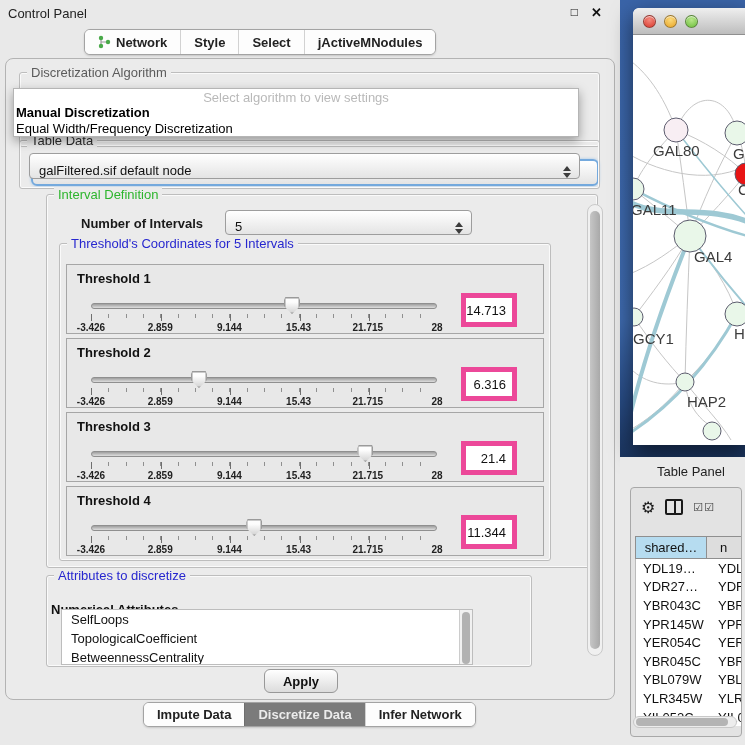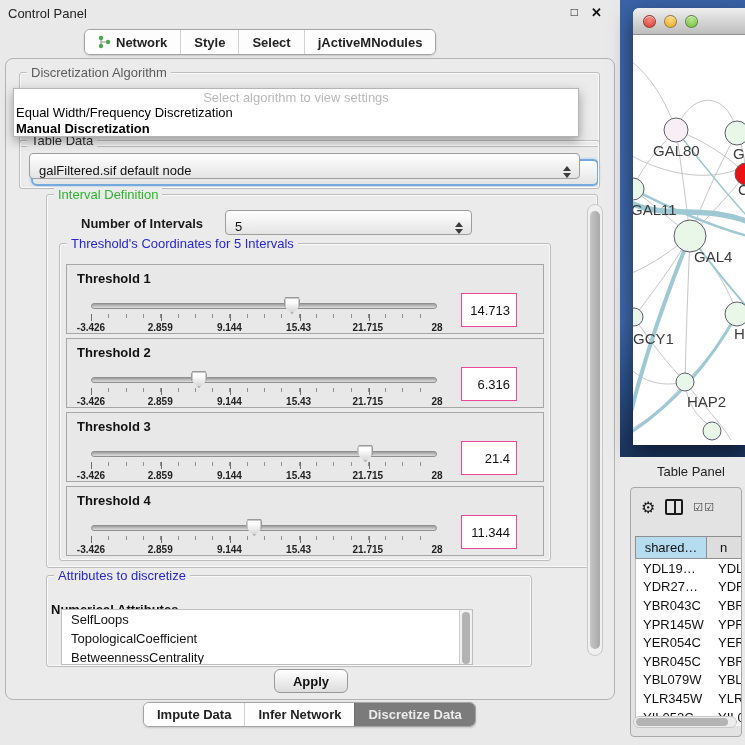--- a/index.html
+++ b/index.html
@@ -79,34 +79,34 @@
   .ticks-minor { position:absolute; left:0; top:15px; width:100%; height:4px;
                  background-image:repeating-linear-gradient(90deg,#8f8f8f 0,#8f8f8f 1px,transparent 1px,transparent 5%); }
   .ticks-major { position:absolute; left:0; top:15px; width:100.5%; height:7px;
                  background-image:repeating-linear-gradient(90deg,#6f6f6f 0,#6f6f6f 1px,transparent 1px,transparent 20%); }
   .ticklabels { position:absolute; left:0; top:23px; width:100%; height:11px; }
   .tl { position:absolute; transform:translateX(-50%); font-size:10px; font-weight:bold; color:#222;
         white-space:nowrap; }
   .tl:nth-child(1){left:0%} .tl:nth-child(2){left:20%} .tl:nth-child(3){left:40%}
   .tl:nth-child(4){left:60%} .tl:nth-child(5){left:80%} .tl:nth-child(6){left:100%}
   .valuebox { position:absolute; left:394px; top:28px; width:56px; height:34px; background:#fff;
-              border:1px solid #ec4899; display:flex; align-items:center; justify-content:flex-end;
+              border:5px solid #ec4899; display:flex; align-items:center; justify-content:flex-end;
               padding-right:6px; font-size:13px; color:#111; }
 
   
   .attr-subtitle { position:absolute; left:4px; top:26px; font-weight:bold; font-size:13px; color:#111; }
   .attr-list { position:absolute; left:14px; top:33px; width:412px; height:56px; background:#fff;
                border:1px solid #bdbdbd; overflow:hidden; }
   .attr-item { font-size:13px; line-height:19px; padding-left:9px; color:#111; white-space:nowrap; }
   .list-scroll { position:absolute; right:0; top:0; width:13px; height:100%; background:#f1f1f1;
                  border-left:1px solid #ccc; }
   .list-scroll .thumb { position:absolute; left:2px; top:2px; width:8px; height:52px;
                         background:#b2b2b2; border-radius:5px; }
 
-  .apply-btn { position:absolute; left:268px; top:610px; width:74px; height:24px;
+  .apply-btn { position:absolute; left:258px; top:610px; width:74px; height:24px;
                background:linear-gradient(#ffffff,#dcdcdc); border:1px solid #989898;
                border-radius:6px; font-size:13px; font-weight:bold; color:#111;
                display:flex; align-items:center; justify-content:center; }
 
   
   .net-icon { width:13px; height:14px; display:inline-block; }
 
   
   #desktop { position:absolute; left:620px; top:0; width:125px; height:457px;
              background:linear-gradient(#3a64a8 0%,#3e6aae 70%,#274a82 88%,#1b355f 100%); }
@@ -183,22 +183,22 @@
   <div class="main-panel">
 
     <div class="groupbox" style="left:13px; top:13px; width:581px; height:75px;">
       <span class="grouptitle gt-gray">Discretization Algorithm</span>
     </div>
 
     <div class="focus-combo"></div>
 
     <div class="algo-popup">
       <div class="algo-hint">Select algorithm to view settings</div>
+      <div class="algo-item bold">Manual Discretization</div>
       <div class="algo-item">Equal Width/Frequency Discretization</div>
-      <div class="algo-item bold">Manual Discretization</div>
     </div>
 
     <div class="groupbox" style="left:13px; top:81px; width:581px; height:49px;">
       <span class="grouptitle gt-black">Table Data</span>
       <div class="combo" style="left:9px; top:12px; width:551px; height:26px;">
         <span class="combo-text">galFiltered.sif default node</span>
         <span class="stepper">
             <span class="up"></span>
             <span class="down"></span>
           </span>
@@ -318,25 +318,25 @@
         </div>
     </div>
 
     <div class="apply-btn">Apply</div>
   </div>
 
   <div class="tabbar" id="bottom-tabbar">
     <div class="tab">
         <span>Impute Data</span>
       </div>
-    <div class="tab">
-        <span>Infer Network</span>
-      </div>
     <div class="tab active">
         <span>Discretize Data</span>
+      </div>
+    <div class="tab">
+        <span>Infer Network</span>
       </div>
   </div>
 </div>
 
 <div id="desktop">
   <div id="net-window">
     <div class="mac-titlebar">
       <div class="traffic t-red"></div>
       <div class="traffic t-yellow"></div>
       <div class="traffic t-green"></div>

